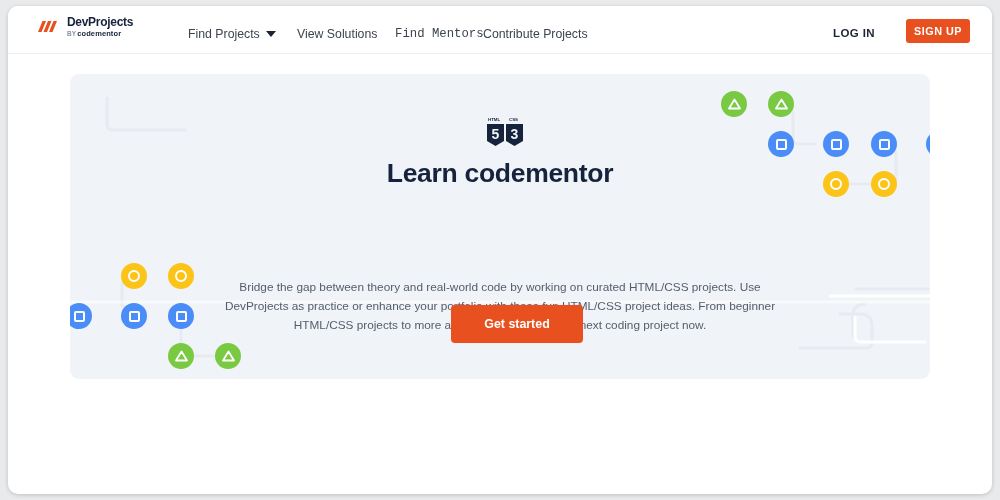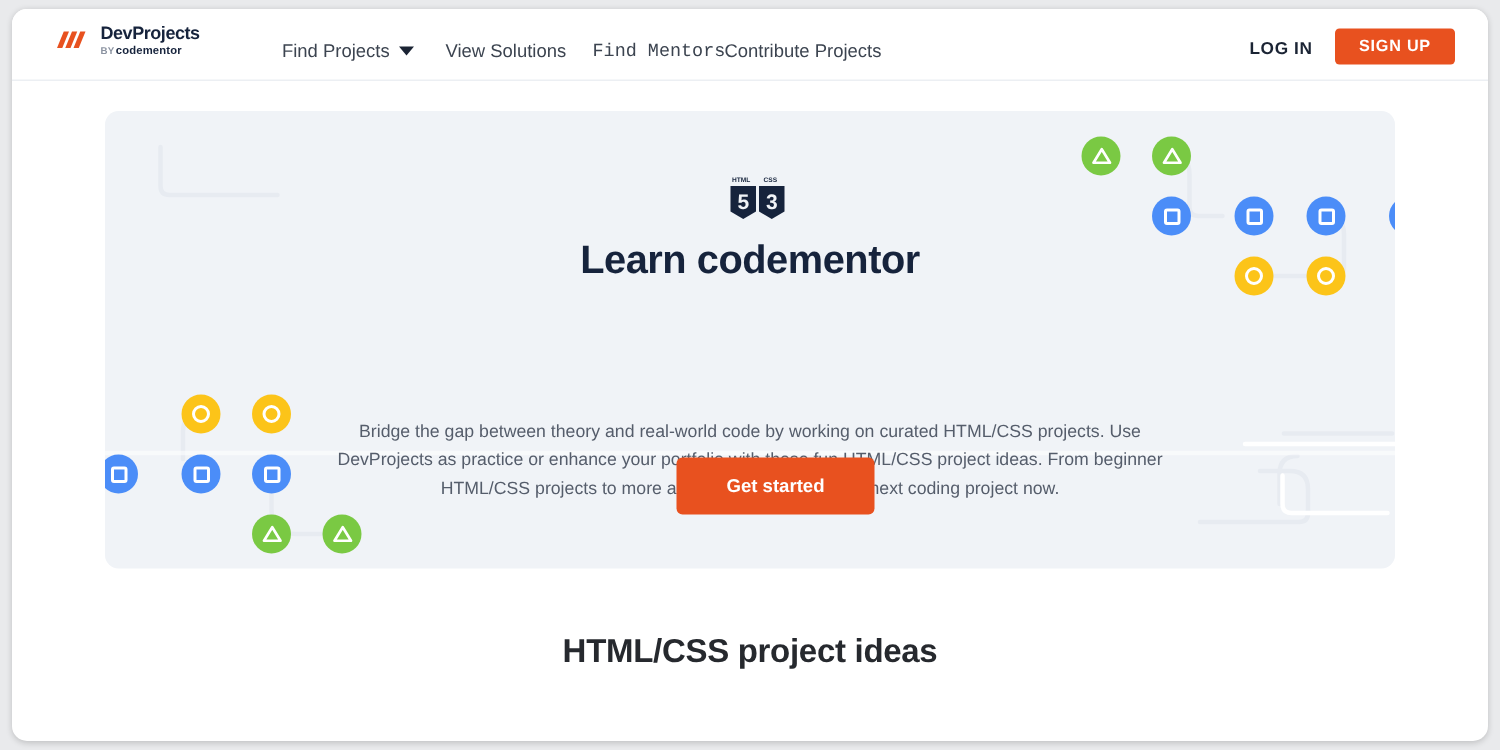--- a/index.html
+++ b/index.html
@@ -95,21 +95,21 @@
     color: #1b2434;
     cursor: pointer;
     white-space: nowrap;
     text-align: right;
   }
 
   #signup-button {
     position: absolute;
     right: 22px;
     top: 13px;
-    width: 80px;
+    width: 64px;
     height: 24px;
     background: #e8511f;
     border: none;
     border-radius: 3px;
     color: #ffffff;
     font-family: "Liberation Sans", sans-serif;
     font-size: 10.8px;
     font-weight: bold;
     letter-spacing: 0.5px;
     cursor: pointer;
@@ -337,15 +337,14 @@
           </svg>
         </div>
         <div class="deco green" style="left: 145px; top: 269px;">
           <svg width="15" height="14" viewBox="0 0 15 14">
             <path d="M7.5 2.5 L13 11.5 L2 11.5 Z" fill="none" stroke="#ffffff" stroke-width="1.8" stroke-linejoin="round"></path>
           </svg>
         </div>
       </div>
   </div>
 
-  <div id="section-heading">HTML/CSS project ideas</div>
 
 </div>
 
 </body></html>

